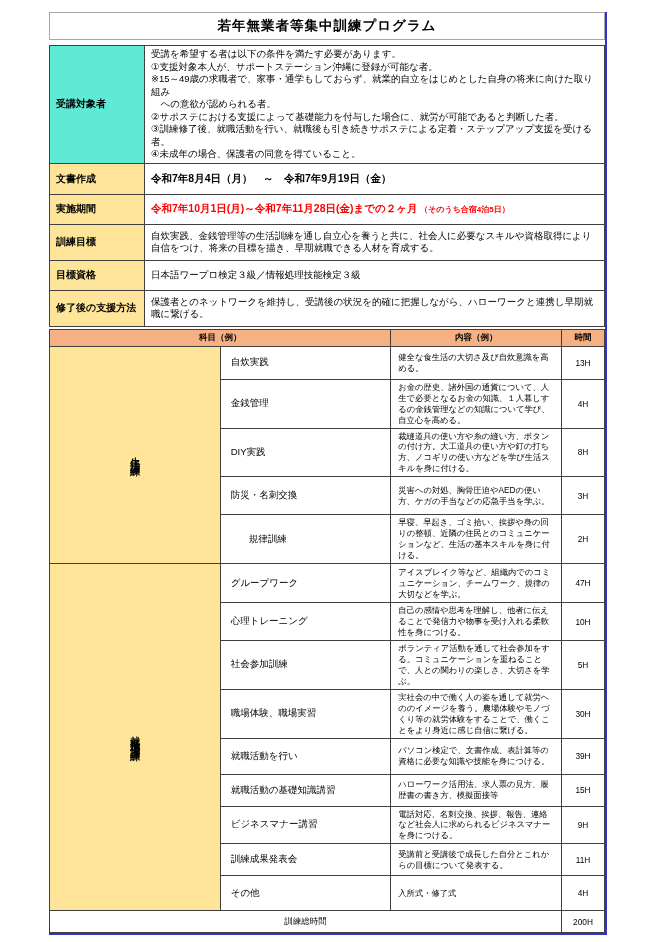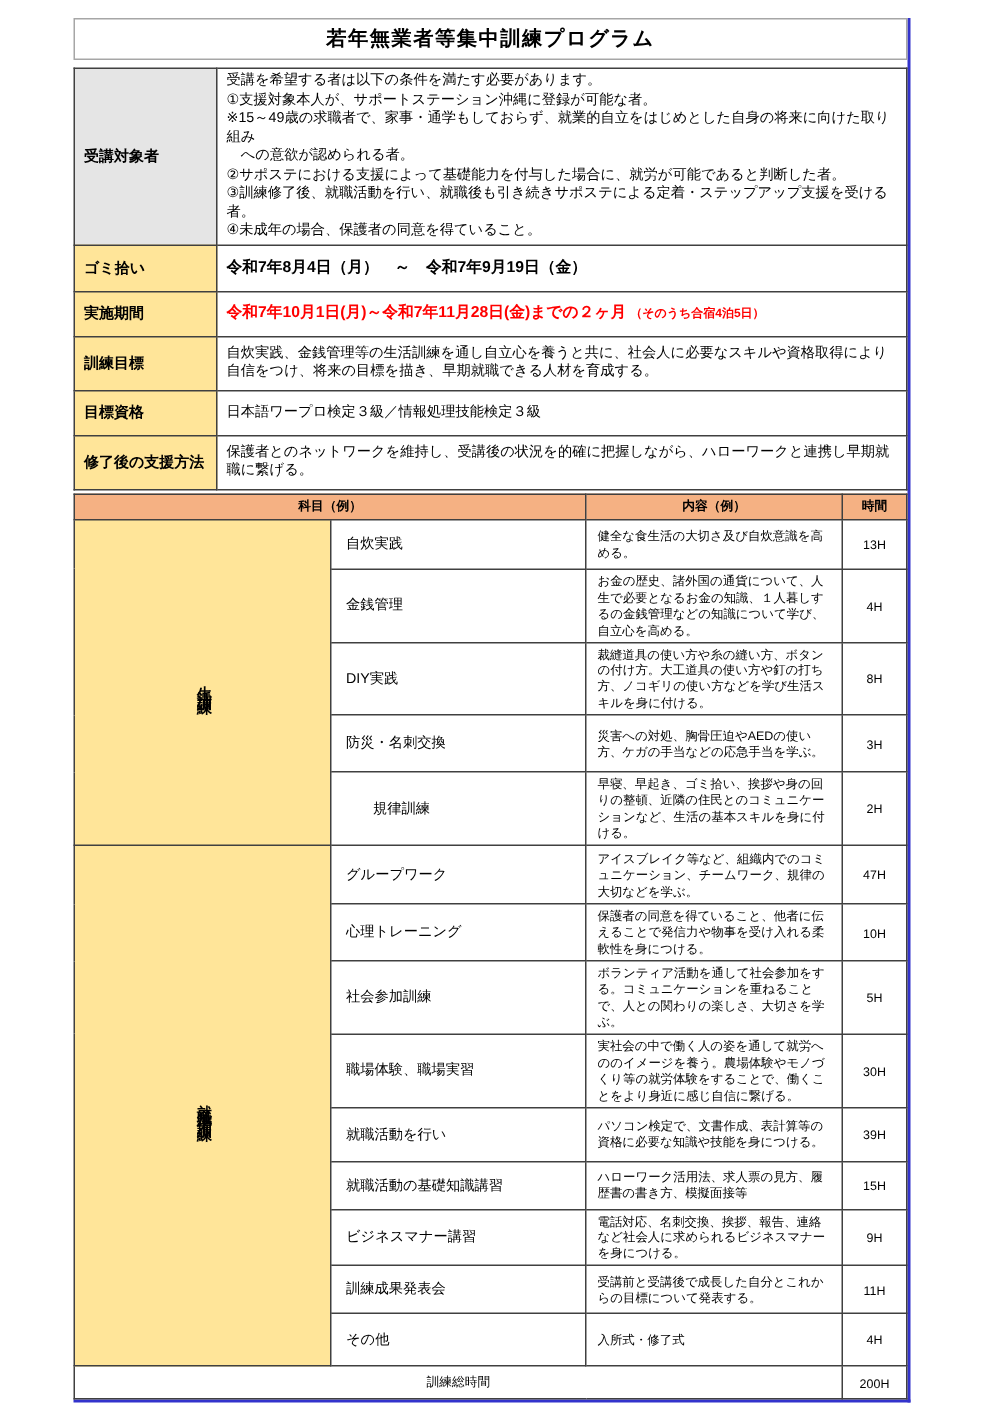--- a/index.html
+++ b/index.html
@@ -7,21 +7,21 @@
         font-family:"Liberation Sans","DejaVu Sans",sans-serif;color:#000;}
   .content{position:absolute;left:49px;top:12px;width:556px;}
   
   .title-box{border:1px solid #a6a6a6;height:26px;line-height:26px;text-align:center;
              font-size:13.5px;font-weight:bold;letter-spacing:1px;margin-bottom:5px;}
   
   table{border-collapse:collapse;table-layout:fixed;width:556px;}
   .t1 td{border:1px solid #404040;vertical-align:middle;}
   .t1 .lbl{width:86px;font-weight:bold;font-size:10px;padding:2px 2px 2px 6px;}
   .t1 .val{font-size:9.5px;padding:2px 6px;line-height:1.32;}
-  .bg-orange{background:#e5e5e5;}
+  .bg-orange{background:#5eead4;}
   .bg-yellow{background:#FFE599;}
   .pre{white-space:pre-line;font-size:8.3px;line-height:1.42;margin-left:48px;}
   .bold{font-weight:bold;}
   .red{color:#FF0000;font-weight:bold;}
   .red-note{color:#FF0000;font-weight:bold;font-size:8px;}
   
   .t2{margin-top:2px;}
   .t2 td,.t2 th{border:1px solid #404040;}
   .t2 th{background:#F5B183;font-size:8.5px;font-weight:bold;height:16px;padding:0;}
   .vcell{width:26px;text-align:center;vertical-align:middle;}
@@ -51,21 +51,21 @@
         <td class="lbl bg-orange" style="height:83px;">受講対象者</td>
         <td class="val pre">受講を希望する者は以下の条件を満たす必要があります。
 ①支援対象本人が、サポートステーション沖縄に登録が可能な者。
 ※15～49歳の求職者で、家事・通学もしておらず、就業的自立をはじめとした自身の将来に向けた取り組み
 　への意欲が認められる者。
 ②サポステにおける支援によって基礎能力を付与した場合に、就労が可能であると判断した者。
 ③訓練修了後、就職活動を行い、就職後も引き続きサポステによる定着・ステップアップ支援を受ける者。
 ④未成年の場合、保護者の同意を得ていること。</td>
       </tr>
       <tr>
-        <td class="lbl bg-yellow" style="height:26px;">ゴミ拾い</td>
+        <td class="lbl bg-yellow" style="height:26px;">文書作成</td>
         <td class="val bold" style="font-size:10.5px;">令和7年8月4日（月）　～　令和7年9月19日（金）</td>
       </tr>
       <tr>
         <td class="lbl bg-yellow" style="height:25px;">実施期間</td>
         <td class="val"><span class="red" style="font-size:10.5px;">令和7年10月1日(月)～令和7年11月28日(金)までの２ヶ月</span> <span class="red-note">（そのうち合宿4泊5日）</span></td>
       </tr>
       <tr>
         <td class="lbl bg-yellow" style="height:31px;">訓練目標</td>
         <td class="val">自炊実践、金銭管理等の生活訓練を通し自立心を養うと共に、社会人に必要なスキルや資格取得により自信をつけ、将来の目標を描き、早期就職できる人材を育成する。</td>
       </tr>
@@ -118,21 +118,21 @@
       <tr>
         <td class="vcell bg-yellow" rowspan="9">
               <div class="vtext">就職準備訓練</div>
             </td>
         <td class="subj" style="height:34px;">グループワーク</td>
         <td class="cont">アイスブレイク等など、組織内でのコミュニケーション、チームワーク、規律の大切などを学ぶ。</td>
         <td class="hrs">47H</td>
       </tr>
       <tr>
         <td class="subj" style="height:33px;">心理トレーニング</td>
-        <td class="cont">保護者の同意を得ていること、他者に伝えることで発信力や物事を受け入れる柔軟性を身につける。</td>
+        <td class="cont">自己の感情や思考を理解し、他者に伝えることで発信力や物事を受け入れる柔軟性を身につける。</td>
         <td class="hrs">10H</td>
       </tr>
       <tr>
         <td class="subj" style="height:31px;">社会参加訓練</td>
         <td class="cont">ボランティア活動を通して社会参加をする。コミュニケーションを重ねることで、人との関わりの楽しさ、大切さを学ぶ。</td>
         <td class="hrs">5H</td>
       </tr>
       <tr>
         <td class="subj" style="height:36px;">職場体験、職場実習</td>
         <td class="cont">実社会の中で働く人の姿を通して就労へののイメージを養う。農場体験やモノづくり等の就労体験をすることで、働くことをより身近に感じ自信に繋げる。</td>

